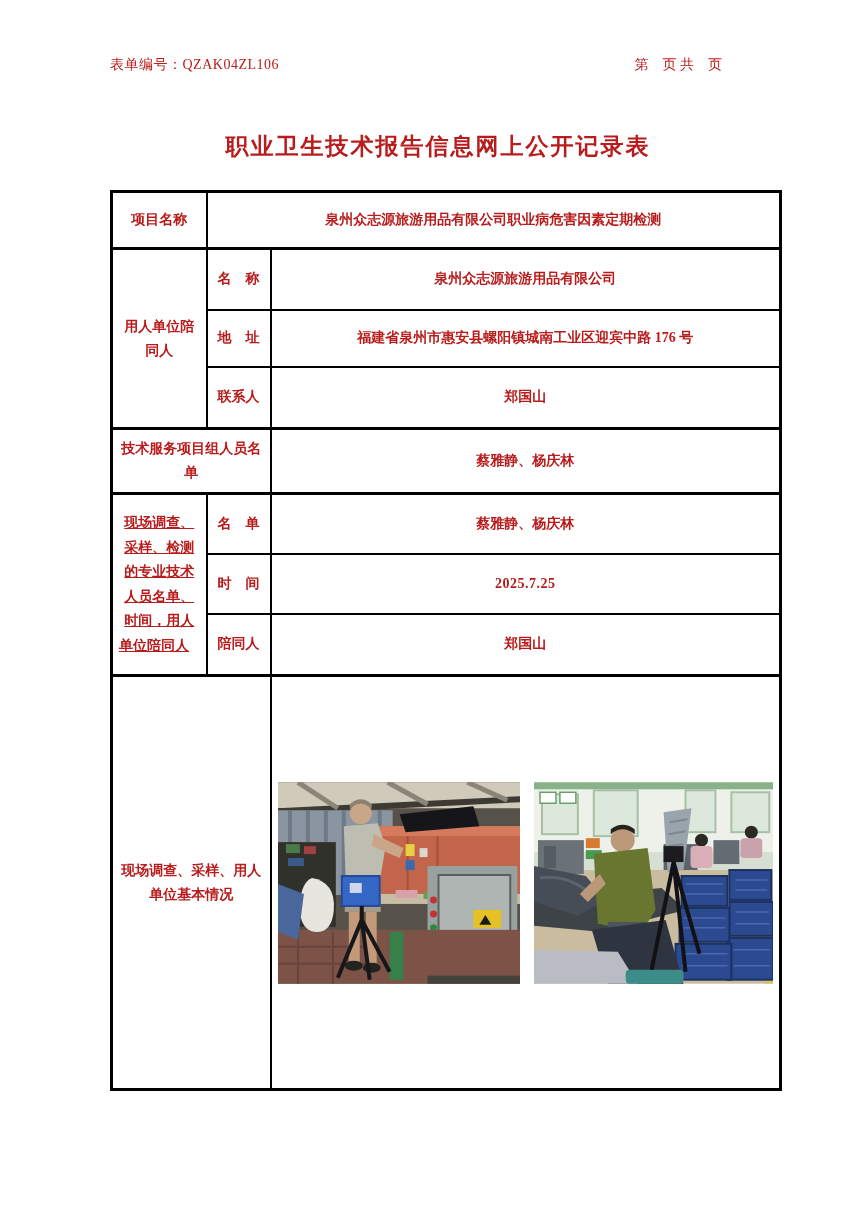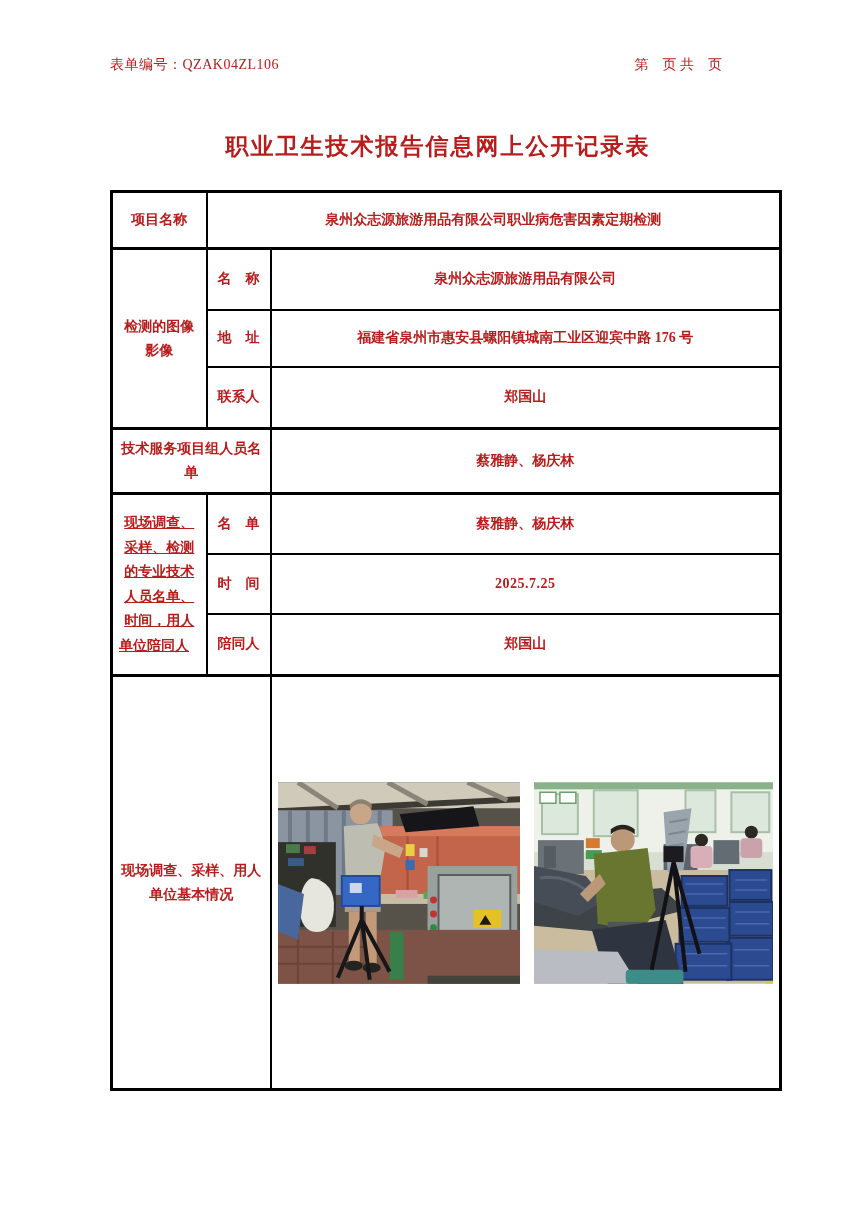--- a/index.html
+++ b/index.html
@@ -73,21 +73,21 @@
       <col style="width:95px">
         <col style="width:64px">
         <col style="width:510px">
     </colgroup>
     <tbody>
         <tr class="r1">
       <td>项目名称</td>
       <td colspan="2" class="value-cell">泉州众志源旅游用品有限公司职业病危害因素定期检测</td>
     </tr>
     <tr class="r2 section-start">
-      <td rowspan="3" class="wrap-center">检测的图像影像</td>
+      <td rowspan="3" class="wrap-center">用人单位陪同人</td>
       <td>名　称</td>
       <td class="value-cell">泉州众志源旅游用品有限公司</td>
     </tr>
     <tr class="r3">
       <td>地　址</td>
       <td class="value-cell">福建省泉州市惠安县螺阳镇城南工业区迎宾中路 176 号</td>
     </tr>
     <tr class="r4">
       <td>联系人</td>
       <td class="value-cell">郑国山</td>

